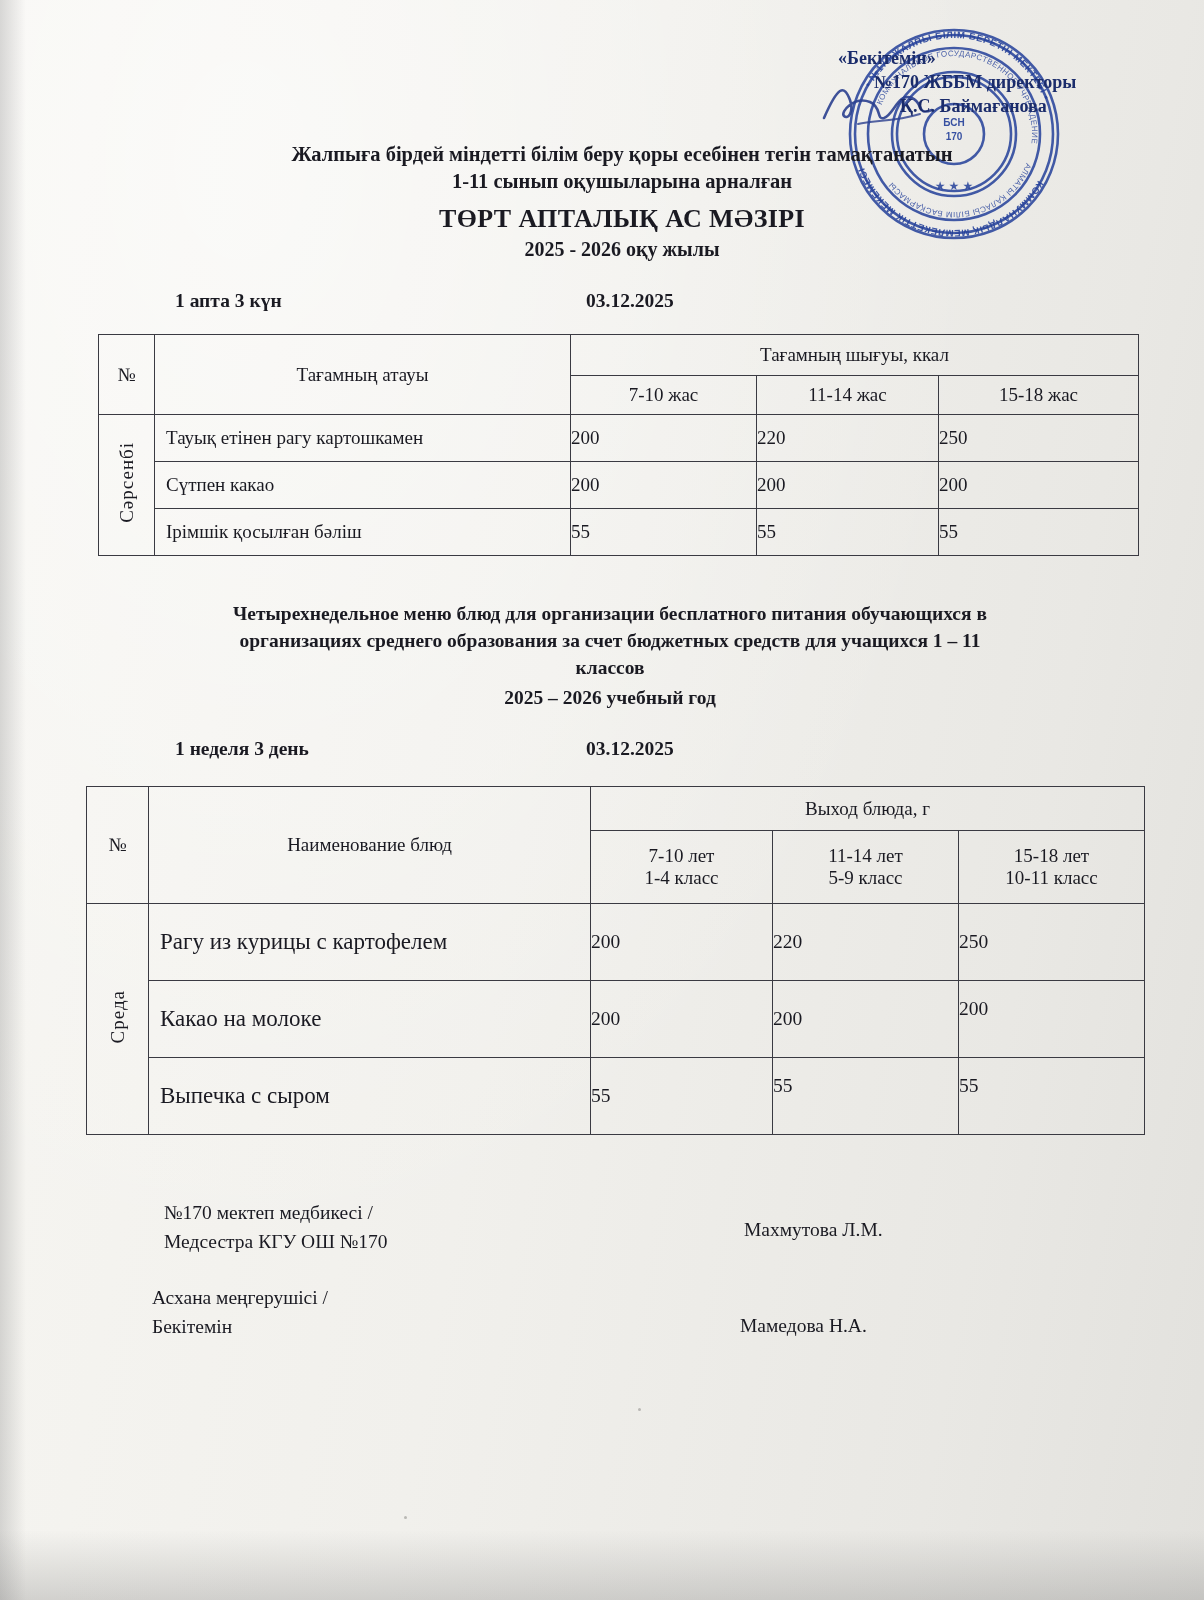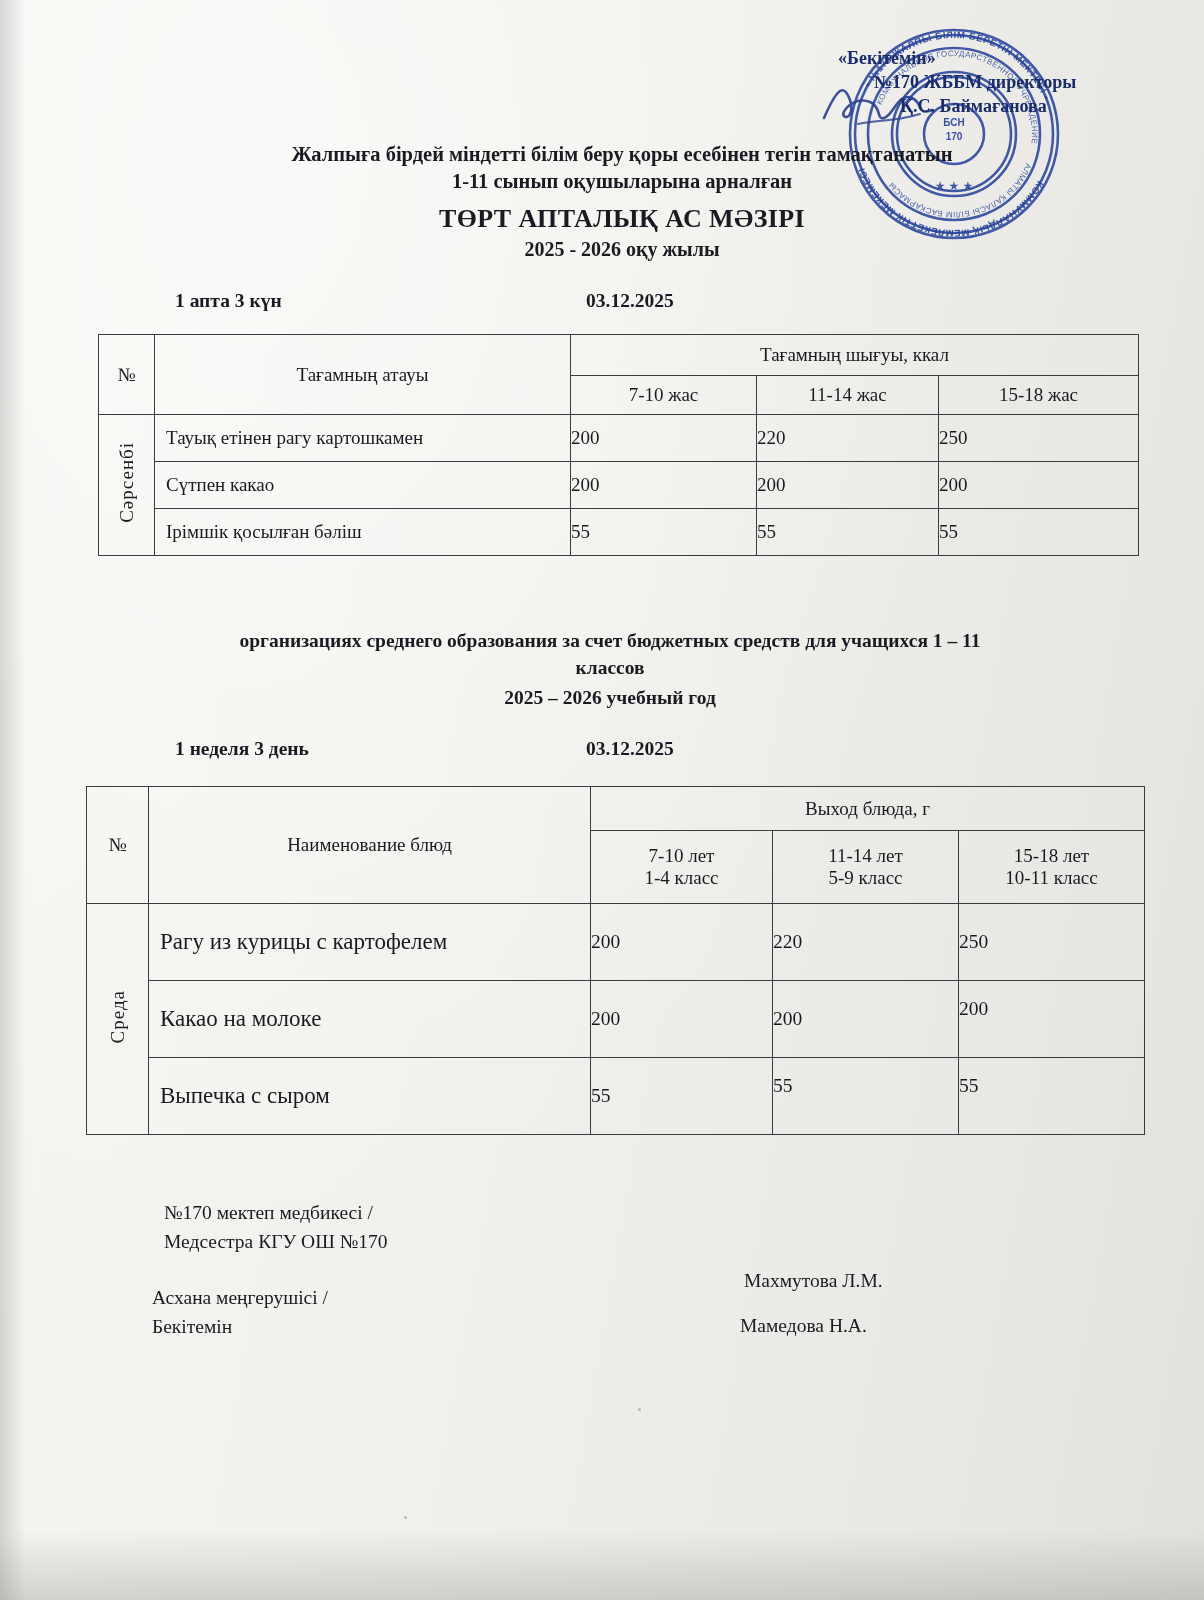--- a/index.html
+++ b/index.html
@@ -169,21 +169,21 @@
   
   .nudge-up   { position: relative; top: -10px; }
 
   
   .foot {
     position: absolute;
     font-size: 19.5px;
     line-height: 29px;
   }
   .foot-l1 { left: 164px; top: 1198px; }
-  .foot-r1 { left: 744px; top: 1266px; }
+  .foot-r1 { left: 744px; top: 1215px; }
   .foot-l2 { left: 152px; top: 1283px; }
   .foot-r2 { left: 740px; top: 1311px; text-align: right; }
   .speck {
     position: absolute;
     width: 3px; height: 3px;
     background: #b9b8b4;
     border-radius: 50%;
   }
 </style>
 </head>
@@ -282,21 +282,21 @@
       <tr class="r-body">
         <td class="cell-name">Ірімшік қосылған бәліш</td>
         <td class="cell-val">55</td>
         <td class="cell-val">55</td>
         <td class="cell-val">55</td>
       </tr>
     </tbody>
   </table>
 
   <div class="ru-title ru-t1">
-    <br>
+    <span>Четырехнедельное меню блюд для организации бесплатного питания обучающихся в</span><br>
     <span>организациях среднего образования за счет бюджетных средств для учащихся 1 – 11</span><br>
     <span>классов</span>
   </div>
   <div class="ru-title ru-t2">2025 – 2026 учебный год</div>
 
   <div class="row-daydate" style="top:738px;">
     <span class="left">1 неделя 3 день</span>
     <span class="date">03.12.2025</span>
   </div>
 

